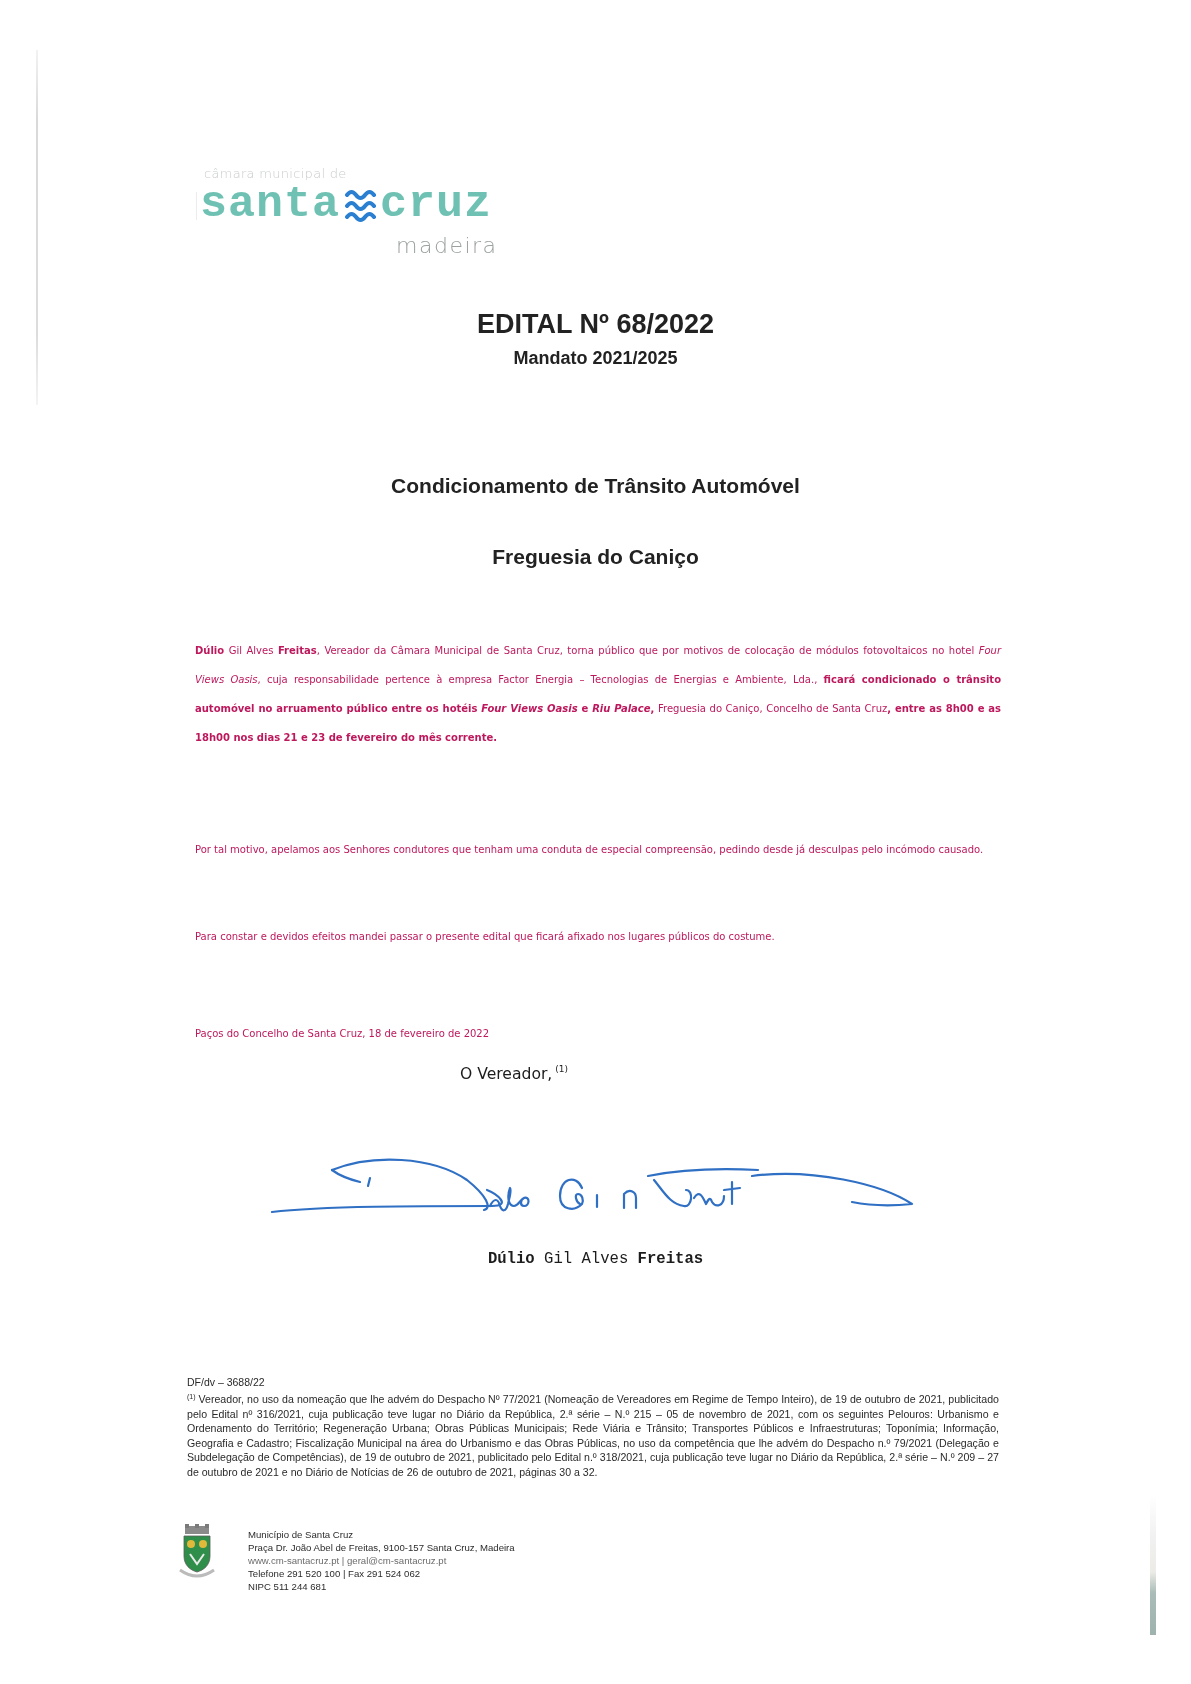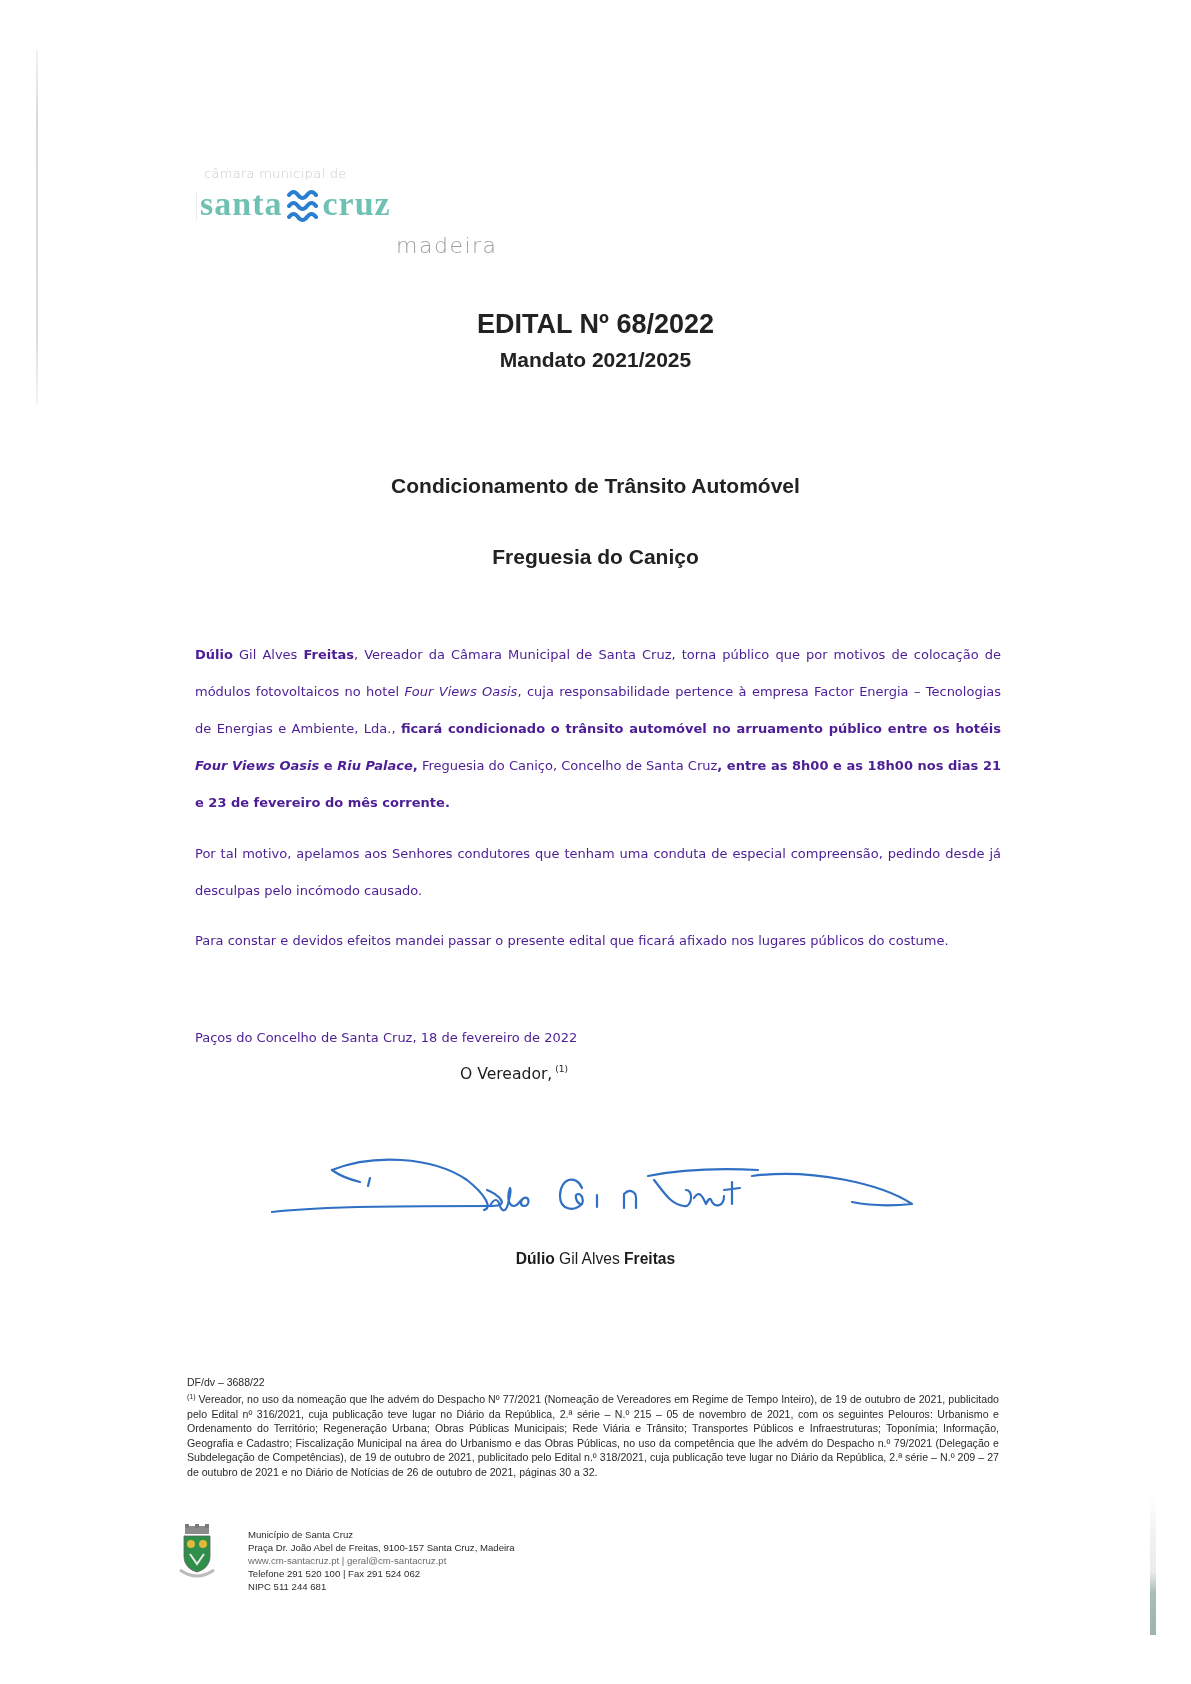--- a/index.html
+++ b/index.html
@@ -10,47 +10,47 @@
   .scan-line-left { left: 36px; top: 50px; width: 2px; height: 355px;
                     background: linear-gradient(#f2f2f2, #d9d9d9 20%, #dcdcdc 80%, #f4f4f4); }
   .scan-mark-left { left: 196px; top: 192px; width: 1px; height: 28px; background: #ececec; }
   .scan-bar-right { left: 1150px; top: 1495px; width: 6px; height: 140px;
                     background: linear-gradient(#ffffff, #f1f1f1 30%, #ecebe6 55%, #a9bcb7 70%, #9fb3ae 100%); }
 
   
   .logo-top { left: 204px; top: 158px; font-size: 13px; color: #c9cdcc; letter-spacing: 0.3px;
               font-family: "DejaVu Sans", sans-serif; font-weight: 300; margin-top: 8px; }
   .logo-main { left: 200px; top: 178px; height: 52px; display: flex; align-items: center; }
-  .logo-word { font-family: Liberation Serif, serif; font-weight: bold; font-size: 34px;
+  .logo-word { font-family: Liberation Mono, monospace; font-weight: bold; font-size: 45px;
                color: #6fc2b3; letter-spacing: 1px; line-height: 1; }
   .logo-waves { width: 32px; height: 38px; margin: 4px 4px 0 4px; }
   .logo-sub { left: 396px; top: 233px; font-family: "DejaVu Sans", sans-serif; font-size: 22px;
               font-weight: 300; color: #9aa19f; letter-spacing: 1.5px; }
 
   
   .title { left: 0; width: 1191px; text-align: center; font-weight: bold; color: #222; }
   .t-edital { top: 309px; font-size: 27px; }
-  .t-mandato { top: 348px; font-size: 21px; }
+  .t-mandato { top: 348px; font-size: 18px; }
   .t-subject { top: 474px; font-size: 21px; }
   .t-parish { top: 545px; font-size: 21px; }
 
   
-  .para { left: 195px; width: 806px; font-family: "DejaVu Sans", sans-serif; font-size: 13px;
-          line-height: 37px; text-align: justify; color: #4c1d95; }
+  .para { left: 195px; width: 806px; font-family: "DejaVu Sans", sans-serif; font-size: 10px;
+          line-height: 29px; text-align: justify; color: #be185d; }
   .para b { font-weight: bold; }
   .p1 { top: 636px; }
   .p2 { top: 835px; }
   .p3 { top: 922px; }
   .p4 { top: 1003px; text-align: left; margin-top: 16px; }
   .vereador { left: 460px; top: 1064px; font-family: "DejaVu Sans", sans-serif; font-size: 15.6px; color: #1c1c1c; }
   .vereador sup { font-size: 9px; vertical-align: 7px; margin-left: 3px; }
 
   .signature { left: 262px; top: 1140px; width: 670px; height: 80px; }
   .signer { left: 0; width: 1191px; top: 1250px; text-align: center;
-            font-family: Liberation Sans, sans-serif; font-size: 15.6px; color: #1c1c1c; }
+            font-family: Liberation Mono, monospace; font-size: 15.6px; color: #1c1c1c; }
 
   
   .ref { left: 187px; top: 1376px; font-family: "Liberation Sans", sans-serif; font-size: 10.5px; color: #2a2a2a; }
   .footnote { left: 187px; top: 1390px; width: 812px; font-family: "Liberation Sans", sans-serif;
               font-size: 10.6px; line-height: 14.5px; text-align: justify; color: #2a2a2a; }
   .footnote sup { font-size: 7px; vertical-align: 4px; margin-right: 3px; }
 
   
   .coat { left: 176px; top: 1524px; width: 42px; height: 58px; }
   .footer { left: 248px; top: 1528px; font-family: "Liberation Sans", sans-serif; font-size: 9.6px;

